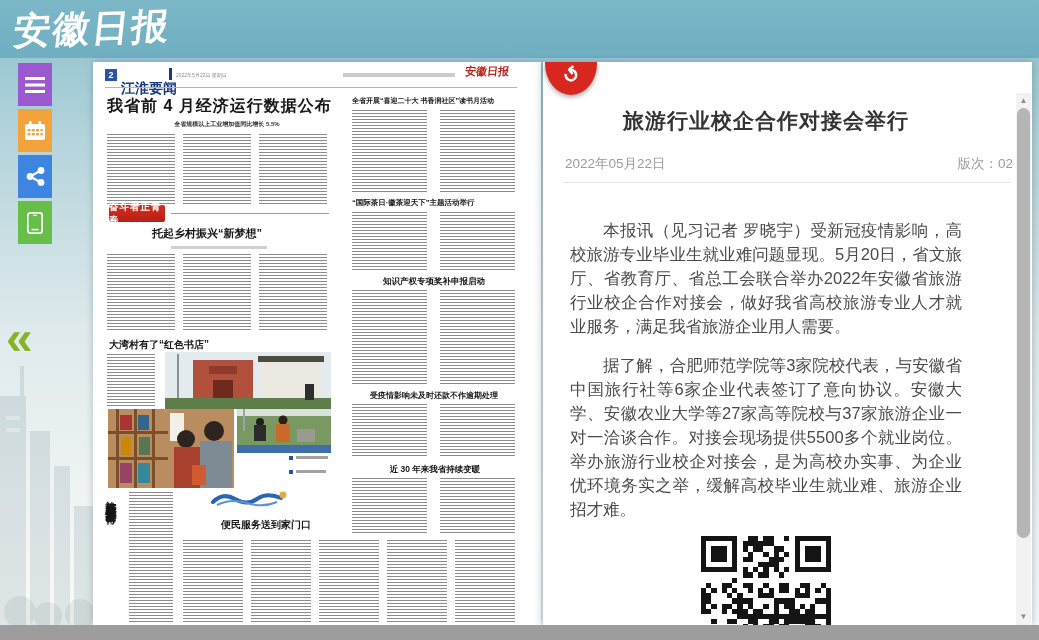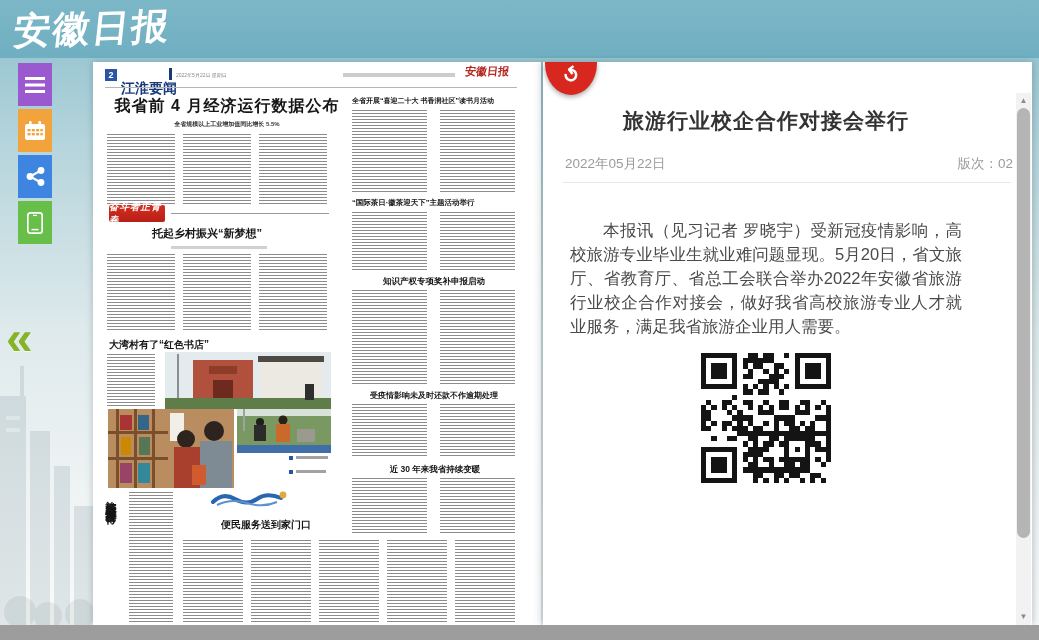--- a/index.html
+++ b/index.html
@@ -131,21 +131,21 @@
   <div class="paper">
 
     <div class="kickbox" style="left:12px;top:7px;width:12px;height:12px;font-size:9px;line-height:12px;">2</div>
     <div class="np-h" style="left:28px;top:18px;font-size:14px;color:#183a7d;">江淮要闻</div>
     <div style="position:absolute;left:76px;top:6px;width:2.5px;height:12px;background:#183a7d;"></div>
     <div style="position:absolute;left:83px;top:10px;font-size:5px;color:#8a8a8a;white-space:nowrap;">2022年5月22日 星期日</div>
     <div class="cap" style="left:250px;top:11px;width:112px;height:4px;opacity:.55;"></div>
     <div class="np-h" style="left:372px;top:2px;font-size:11px;color:#b5281f;transform:skewX(-6deg);font-family:'Liberation Serif',serif;">安徽日报</div>
     <div class="rule" style="left:12px;top:25px;width:412px;"></div>
 
-    <div class="np-h" style="left:14px;top:34px;width:240px;text-align:center;font-size:16px;letter-spacing:1px;">我省前 4 月经济运行数据公布</div>
+    <div class="np-h" style="left:14px;top:34px;width:240px;font-size:16px;letter-spacing:1px;">我省前 4 月经济运行数据公布</div>
     <div class="np-h" style="left:14px;top:58px;width:240px;text-align:center;font-size:6px;font-weight:600;color:#333;">全省规模以上工业增加值同比增长 5.5%</div>
     <div class="tb" style="left:14px;top:72px;width:68px;height:72px;"></div>
     <div class="tb" style="left:90px;top:72px;width:68px;height:72px;"></div>
     <div class="tb" style="left:166px;top:72px;width:68px;height:72px;"></div>
 
     <div class="np-h" style="left:259px;top:34px;width:163px;font-size:7px;">全省开展“喜迎二十大 书香润社区”读书月活动</div>
     <div class="tb" style="left:259px;top:48px;width:75px;height:82px;"></div>
     <div class="tb" style="left:347px;top:48px;width:75px;height:82px;"></div>
     <div class="np-h" style="left:259px;top:136px;width:163px;font-size:7.5px;">“国际茶日·徽茶迎天下”主题活动举行</div>
     <div class="tb" style="left:259px;top:150px;width:75px;height:58px;"></div>
@@ -153,21 +153,21 @@
     <div class="np-h" style="left:270px;top:214px;width:142px;text-align:center;font-size:8.5px;">知识产权专项奖补申报启动</div>
     <div class="tb" style="left:259px;top:228px;width:75px;height:96px;"></div>
     <div class="tb" style="left:347px;top:228px;width:75px;height:96px;"></div>
     <div class="np-h" style="left:261px;top:328px;width:160px;text-align:center;font-size:8px;">受疫情影响未及时还款不作逾期处理</div>
     <div class="tb" style="left:259px;top:342px;width:75px;height:52px;"></div>
     <div class="tb" style="left:347px;top:342px;width:75px;height:52px;"></div>
     <div class="np-h" style="left:285px;top:402px;width:114px;text-align:center;font-size:8.5px;">近 30 年来我省持续变暖</div>
     <div class="tb" style="left:259px;top:416px;width:75px;height:56px;"></div>
     <div class="tb" style="left:347px;top:416px;width:75px;height:56px;"></div>
 
-    <div class="banner" style="left:16px;top:143px;width:56px;height:17px;font-size:9.5px;letter-spacing:1px;font-style:italic;">奋斗者正青春</div>
+    <div class="banner" style="left:16px;top:143px;width:56px;height:17px;font-size:9.5px;letter-spacing:1px;">奋斗者正青春</div>
     <div class="rule" style="left:78px;top:151px;width:158px;background:#9a9a9a;"></div>
     <div class="np-h" style="left:2px;top:164px;width:224px;text-align:center;font-size:11px;">托起乡村振兴“新梦想”</div>
     <div class="cap" style="left:78px;top:184px;width:96px;opacity:.5;"></div>
     <div class="tb" style="left:14px;top:192px;width:68px;height:76px;"></div>
     <div class="tb" style="left:90px;top:192px;width:68px;height:76px;"></div>
     <div class="tb" style="left:166px;top:192px;width:68px;height:76px;"></div>
 
     <div class="np-h" style="left:16px;top:276px;width:150px;font-size:10px;">大湾村有了“红色书店”</div>
     <div class="tb" style="left:14px;top:292px;width:48px;height:52px;"></div>
 
@@ -242,20 +242,21 @@
       <span>↺</span>
     </div>
     <div class="a-title">旅游行业校企合作对接会举行</div>
     <div class="a-meta">
       <span>2022年05月22日</span>
       <span>版次：02</span>
     </div>
     <div class="a-div"></div>
     <div class="a-body">
       <p>本报讯（见习记者 罗晓宇）受新冠疫情影响，高校旅游专业毕业生就业难问题显现。5月20日，省文旅厅、省教育厅、省总工会联合举办2022年安徽省旅游行业校企合作对接会，做好我省高校旅游专业人才就业服务，满足我省旅游企业用人需要。</p>
+      <p>据了解，合肥师范学院等3家院校代表，与安徽省中国旅行社等6家企业代表签订了意向协议。安徽大学、安徽农业大学等27家高等院校与37家旅游企业一对一洽谈合作。对接会现场提供5500多个就业岗位。举办旅游行业校企对接会，是为高校办实事、为企业优环境务实之举，缓解高校毕业生就业难、旅游企业招才难。</p>
       <div class="qrwrap">
         <svg id="qr-svg" width="130" height="130" viewBox="0 0 25 25" shape-rendering="crispEdges">
           <rect width="25" height="25" fill="#ffffff"></rect>
           <path id="qr-path" fill="#141414" d="M0 0h1v1h-1zM1 0h1v1h-1zM2 0h1v1h-1zM3 0h1v1h-1zM4 0h1v1h-1zM5 0h1v1h-1zM6 0h1v1h-1zM9 0h1v1h-1zM10 0h1v1h-1zM12 0h1v1h-1zM13 0h1v1h-1zM16 0h1v1h-1zM18 0h1v1h-1zM19 0h1v1h-1zM20 0h1v1h-1zM21 0h1v1h-1zM22 0h1v1h-1zM23 0h1v1h-1zM24 0h1v1h-1zM0 1h1v1h-1zM6 1h1v1h-1zM8 1h1v1h-1zM9 1h1v1h-1zM10 1h1v1h-1zM11 1h1v1h-1zM12 1h1v1h-1zM13 1h1v1h-1zM18 1h1v1h-1zM24 1h1v1h-1zM0 2h1v1h-1zM2 2h1v1h-1zM3 2h1v1h-1zM4 2h1v1h-1zM6 2h1v1h-1zM8 2h1v1h-1zM10 2h1v1h-1zM11 2h1v1h-1zM14 2h1v1h-1zM15 2h1v1h-1zM18 2h1v1h-1zM20 2h1v1h-1zM21 2h1v1h-1zM22 2h1v1h-1zM24 2h1v1h-1zM0 3h1v1h-1zM2 3h1v1h-1zM3 3h1v1h-1zM4 3h1v1h-1zM6 3h1v1h-1zM9 3h1v1h-1zM12 3h1v1h-1zM14 3h1v1h-1zM16 3h1v1h-1zM18 3h1v1h-1zM20 3h1v1h-1zM21 3h1v1h-1zM22 3h1v1h-1zM24 3h1v1h-1zM0 4h1v1h-1zM2 4h1v1h-1zM3 4h1v1h-1zM4 4h1v1h-1zM6 4h1v1h-1zM8 4h1v1h-1zM9 4h1v1h-1zM13 4h1v1h-1zM14 4h1v1h-1zM15 4h1v1h-1zM18 4h1v1h-1zM20 4h1v1h-1zM21 4h1v1h-1zM22 4h1v1h-1zM24 4h1v1h-1zM0 5h1v1h-1zM6 5h1v1h-1zM11 5h1v1h-1zM12 5h1v1h-1zM13 5h1v1h-1zM14 5h1v1h-1zM18 5h1v1h-1zM24 5h1v1h-1zM0 6h1v1h-1zM1 6h1v1h-1zM2 6h1v1h-1zM3 6h1v1h-1zM4 6h1v1h-1zM5 6h1v1h-1zM6 6h1v1h-1zM8 6h1v1h-1zM10 6h1v1h-1zM12 6h1v1h-1zM14 6h1v1h-1zM16 6h1v1h-1zM18 6h1v1h-1zM19 6h1v1h-1zM20 6h1v1h-1zM21 6h1v1h-1zM22 6h1v1h-1zM23 6h1v1h-1zM24 6h1v1h-1zM8 7h1v1h-1zM9 7h1v1h-1zM11 7h1v1h-1zM12 7h1v1h-1zM15 7h1v1h-1zM6 8h1v1h-1zM1 9h1v1h-1zM4 9h1v1h-1zM5 9h1v1h-1zM8 9h1v1h-1zM9 9h1v1h-1zM12 9h1v1h-1zM15 9h1v1h-1zM16 9h1v1h-1zM19 9h1v1h-1zM20 9h1v1h-1zM23 9h1v1h-1zM0 10h1v1h-1zM2 10h1v1h-1zM4 10h1v1h-1zM6 10h1v1h-1zM9 10h1v1h-1zM11 10h1v1h-1zM13 10h1v1h-1zM15 10h1v1h-1zM16 10h1v1h-1zM18 10h1v1h-1zM20 10h1v1h-1zM22 10h1v1h-1zM24 10h1v1h-1zM0 11h1v1h-1zM1 11h1v1h-1zM5 11h1v1h-1zM7 11h1v1h-1zM11 11h1v1h-1zM12 11h1v1h-1zM13 11h1v1h-1zM18 11h1v1h-1zM19 11h1v1h-1zM20 11h1v1h-1zM24 11h1v1h-1zM0 12h1v1h-1zM1 12h1v1h-1zM6 12h1v1h-1zM7 12h1v1h-1zM8 12h1v1h-1zM9 12h1v1h-1zM14 12h1v1h-1zM15 12h1v1h-1zM16 12h1v1h-1zM17 12h1v1h-1zM22 12h1v1h-1zM23 12h1v1h-1zM24 12h1v1h-1zM0 13h1v1h-1zM2 13h1v1h-1zM4 13h1v1h-1zM5 13h1v1h-1zM7 13h1v1h-1zM9 13h1v1h-1zM12 13h1v1h-1zM14 13h1v1h-1zM16 13h1v1h-1zM17 13h1v1h-1zM19 13h1v1h-1zM21 13h1v1h-1zM24 13h1v1h-1zM0 14h1v1h-1zM1 14h1v1h-1zM4 14h1v1h-1zM6 14h1v1h-1zM7 14h1v1h-1zM8 14h1v1h-1zM10 14h1v1h-1zM11 14h1v1h-1zM14 14h1v1h-1zM17 14h1v1h-1zM18 14h1v1h-1zM20 14h1v1h-1zM21 14h1v1h-1zM24 14h1v1h-1zM7 15h1v1h-1zM8 15h1v1h-1zM9 15h1v1h-1zM10 15h1v1h-1zM11 15h1v1h-1zM12 15h1v1h-1zM13 15h1v1h-1zM14 15h1v1h-1zM15 15h1v1h-1zM16 15h1v1h-1zM17 15h1v1h-1zM18 15h1v1h-1zM19 15h1v1h-1zM20 15h1v1h-1zM21 15h1v1h-1zM22 15h1v1h-1zM23 15h1v1h-1zM24 15h1v1h-1zM2 16h1v1h-1zM5 16h1v1h-1zM6 16h1v1h-1zM9 16h1v1h-1zM10 16h1v1h-1zM13 16h1v1h-1zM14 16h1v1h-1zM16 16h1v1h-1zM17 16h1v1h-1zM18 16h1v1h-1zM19 16h1v1h-1zM20 16h1v1h-1zM21 16h1v1h-1zM24 16h1v1h-1zM8 17h1v1h-1zM10 17h1v1h-1zM12 17h1v1h-1zM13 17h1v1h-1zM15 17h1v1h-1zM16 17h1v1h-1zM20 17h1v1h-1zM21 17h1v1h-1zM22 17h1v1h-1zM24 17h1v1h-1zM0 18h1v1h-1zM1 18h1v1h-1zM2 18h1v1h-1zM3 18h1v1h-1zM4 18h1v1h-1zM5 18h1v1h-1zM6 18h1v1h-1zM9 18h1v1h-1zM10 18h1v1h-1zM11 18h1v1h-1zM12 18h1v1h-1zM16 18h1v1h-1zM18 18h1v1h-1zM20 18h1v1h-1zM22 18h1v1h-1zM23 18h1v1h-1zM24 18h1v1h-1zM0 19h1v1h-1zM6 19h1v1h-1zM8 19h1v1h-1zM9 19h1v1h-1zM10 19h1v1h-1zM11 19h1v1h-1zM16 19h1v1h-1zM20 19h1v1h-1zM24 19h1v1h-1zM0 20h1v1h-1zM2 20h1v1h-1zM3 20h1v1h-1zM4 20h1v1h-1zM6 20h1v1h-1zM8 20h1v1h-1zM10 20h1v1h-1zM12 20h1v1h-1zM13 20h1v1h-1zM15 20h1v1h-1zM16 20h1v1h-1zM17 20h1v1h-1zM18 20h1v1h-1zM19 20h1v1h-1zM20 20h1v1h-1zM22 20h1v1h-1zM24 20h1v1h-1zM0 21h1v1h-1zM2 21h1v1h-1zM3 21h1v1h-1zM4 21h1v1h-1zM6 21h1v1h-1zM9 21h1v1h-1zM10 21h1v1h-1zM13 21h1v1h-1zM16 21h1v1h-1zM17 21h1v1h-1zM19 21h1v1h-1zM20 21h1v1h-1zM23 21h1v1h-1zM0 22h1v1h-1zM2 22h1v1h-1zM3 22h1v1h-1zM4 22h1v1h-1zM6 22h1v1h-1zM8 22h1v1h-1zM9 22h1v1h-1zM10 22h1v1h-1zM11 22h1v1h-1zM12 22h1v1h-1zM13 22h1v1h-1zM14 22h1v1h-1zM15 22h1v1h-1zM16 22h1v1h-1zM17 22h1v1h-1zM18 22h1v1h-1zM19 22h1v1h-1zM20 22h1v1h-1zM0 23h1v1h-1zM6 23h1v1h-1zM10 23h1v1h-1zM11 23h1v1h-1zM14 23h1v1h-1zM15 23h1v1h-1zM17 23h1v1h-1zM18 23h1v1h-1zM21 23h1v1h-1zM22 23h1v1h-1zM0 24h1v1h-1zM1 24h1v1h-1zM2 24h1v1h-1zM3 24h1v1h-1zM4 24h1v1h-1zM5 24h1v1h-1zM6 24h1v1h-1zM10 24h1v1h-1zM12 24h1v1h-1zM14 24h1v1h-1zM16 24h1v1h-1zM19 24h1v1h-1zM21 24h1v1h-1zM23 24h1v1h-1z"></path>
         </svg>
       </div>
     </div>
 
     <div class="sb-track">
       <div class="sb-arrow" style="top:1px;">▲</div>

